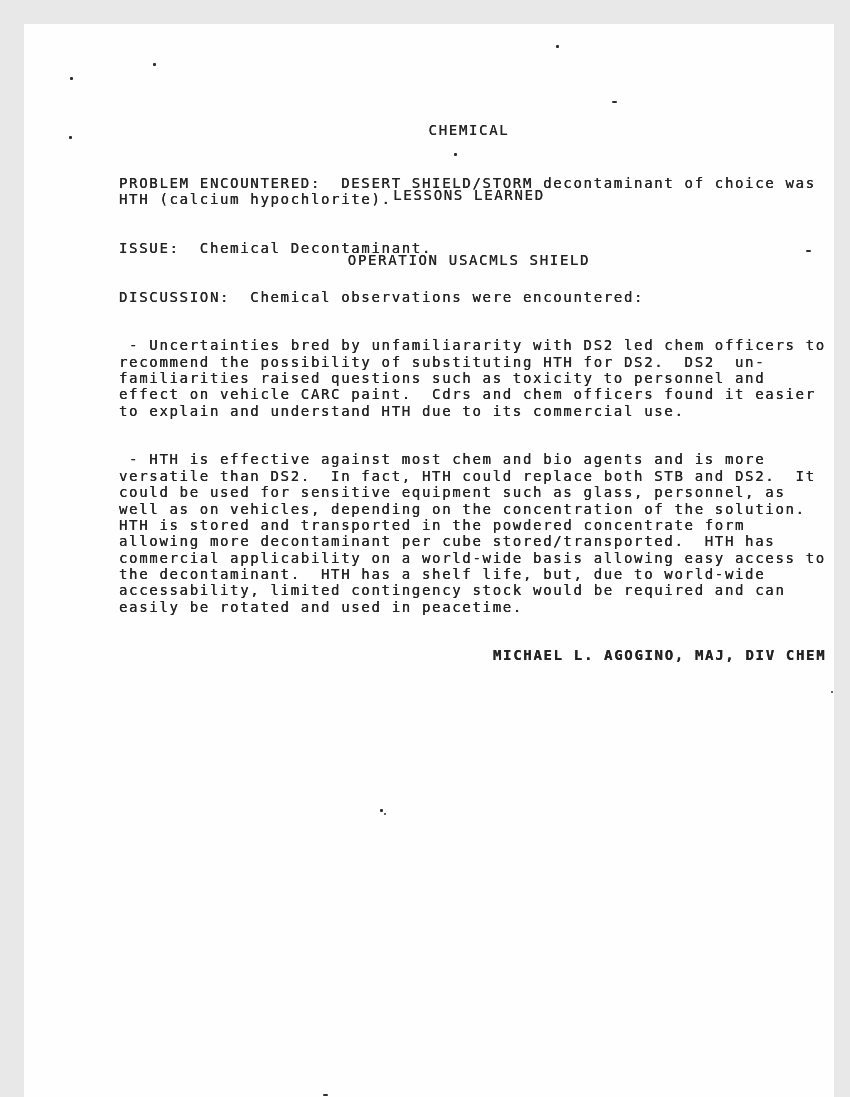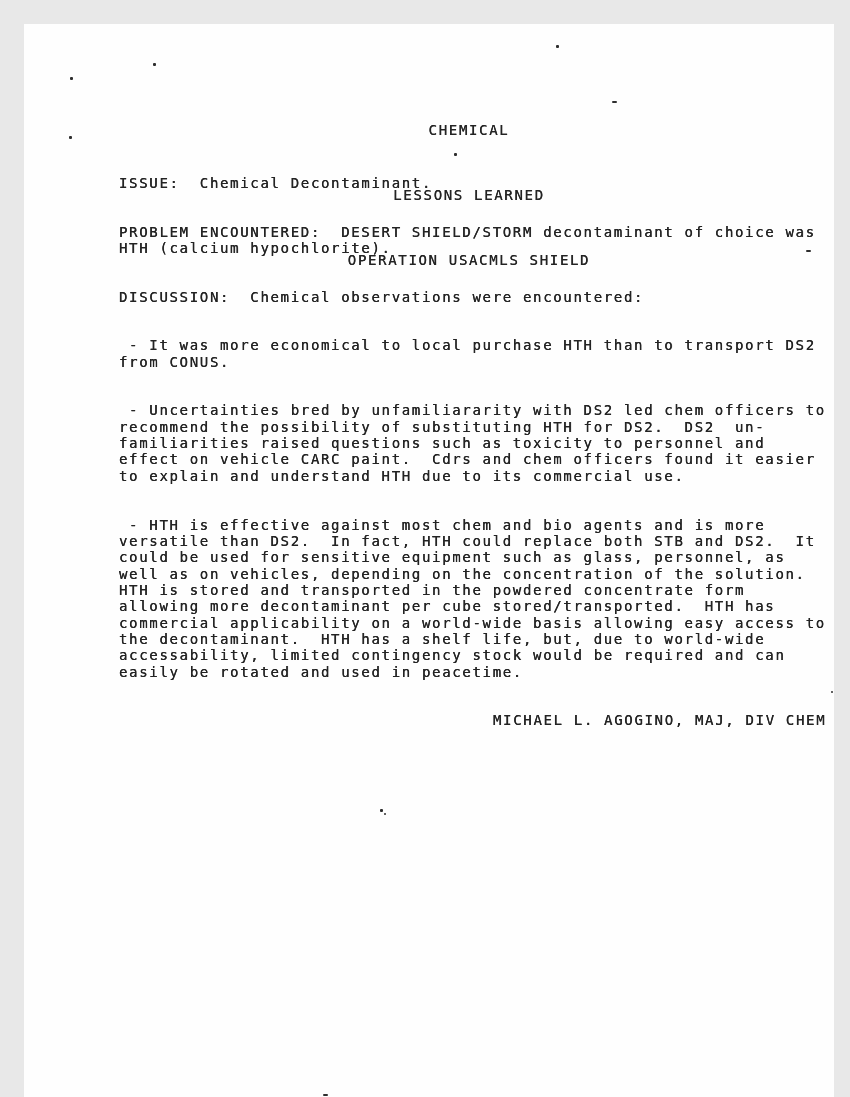--- a/index.html
+++ b/index.html
@@ -23,21 +23,21 @@
     position:absolute;
     top:49px; left:88px; width:698px;
     text-align:center;
   }
   .body-block {
     position:absolute;
     top:135px; left:79px; width:720px;
     display:flex; flex-direction:column;
     row-gap:16.35px;
   }
-  .signature-line { padding-left:374px; }
+  .signature-line { padding-left:374px;font-weight:bold; }
   .speckle {
     position:absolute;
     background:#2e2e2e;
     border-radius:1px;
   }
   .dot3 { width:3px; height:3px; }
   .dot2 { width:2px; height:2px; }
   .dash { width:5px; height:2px; }
 </style>
 </head>
@@ -45,26 +45,24 @@
 
 <div class="page">
 
   <div class="title-block mono">
     <div>CHEMICAL</div>
     <div>LESSONS LEARNED</div>
     <div>OPERATION USACMLS SHIELD</div>
   </div>
 
   <div class="body-block">
-    <div class="mono">ISSUE:  Chemical Decontaminant.</div>
     <div class="mono">PROBLEM ENCOUNTERED:  DESERT SHIELD/STORM decontaminant of choice was
 HTH (calcium hypochlorite).</div>
+    <div class="mono">ISSUE:  Chemical Decontaminant.</div>
     <div class="mono">DISCUSSION:  Chemical observations were encountered:</div>
-    <div class="mono"> - It was more economical to local purchase HTH than to transport DS2
-from CONUS.</div>
     <div class="mono"> - Uncertainties bred by unfamiliararity with DS2 led chem officers to
 recommend the possibility of substituting HTH for DS2.  DS2  un-
 familiarities raised questions such as toxicity to personnel and
 effect on vehicle CARC paint.  Cdrs and chem officers found it easier
 to explain and understand HTH due to its commercial use.</div>
     <div class="mono"> - HTH is effective against most chem and bio agents and is more
 versatile than DS2.  In fact, HTH could replace both STB and DS2.  It
 could be used for sensitive equipment such as glass, personnel, as
 well as on vehicles, depending on the concentration of the solution.
 HTH is stored and transported in the powdered concentrate form

